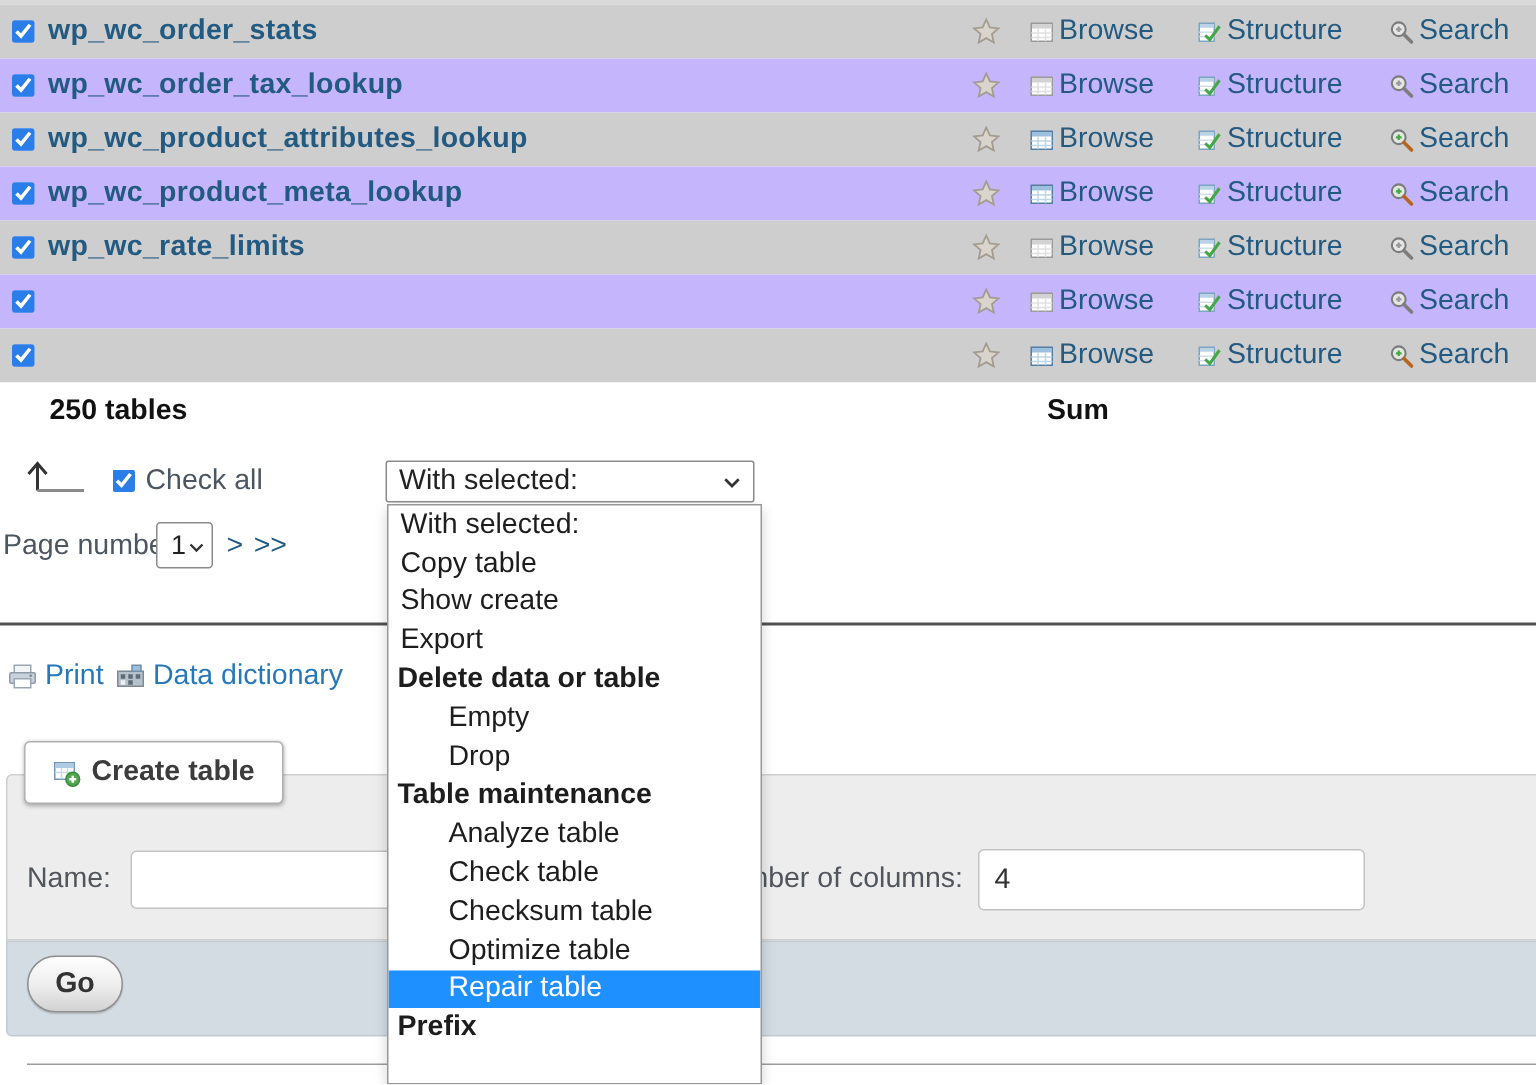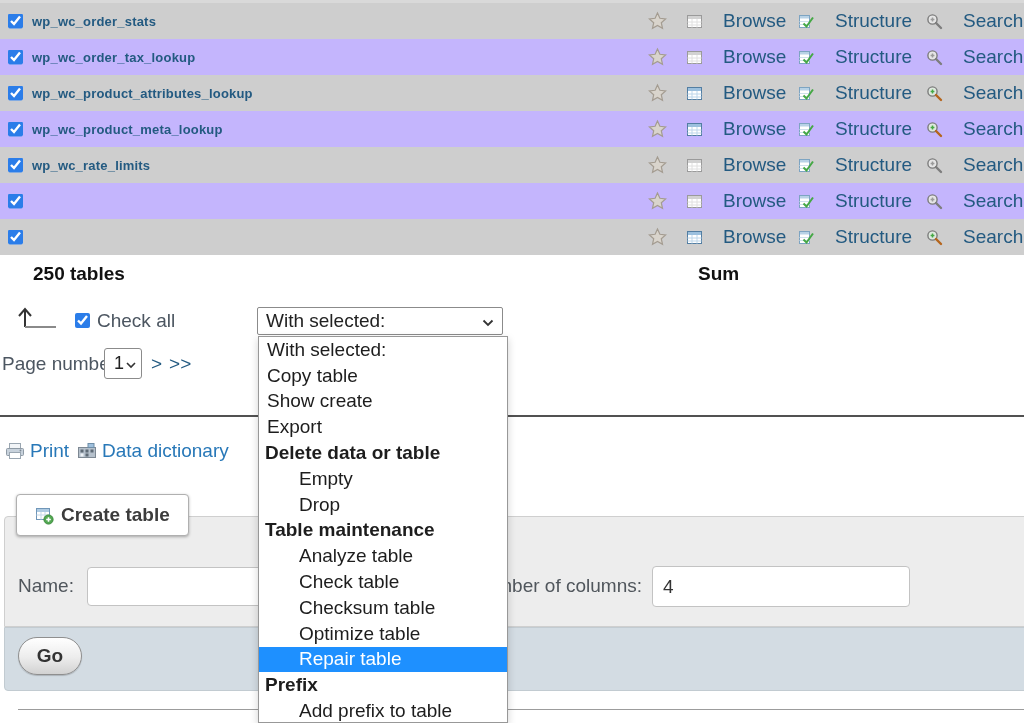--- a/index.html
+++ b/index.html
@@ -9,23 +9,23 @@
   }
   
   .prev-row-sliver{position:absolute;top:0;left:0;right:0;height:3px;background:#d9d9d9;}
   .rows{position:absolute;top:3px;left:0;right:0;}
   .trow{position:relative;height:36px;}
   .trow.odd{background:#cecece;}
   .trow.even{background:#c4b5fd;}
   .trow input[type=checkbox]{position:absolute;left:8px;top:50%;transform:translateY(-50%);
     width:15px;height:15px;accent-color:#2b7de9;margin:0;}
   .tname{position:absolute;left:32px;top:50%;transform:translateY(-50%);
-    font-size:13px;font-weight:bold;color:#235a81;text-decoration:none;letter-spacing:.2px;}
+    font-size:19px;font-weight:bold;color:#235a81;text-decoration:none;letter-spacing:.2px;}
   .star{position:absolute;left:648px;top:50%;transform:translateY(-50%);width:19px;height:19px;cursor:pointer;}
-  .act{position:absolute;top:50%;transform:translateY(-50%);display:flex;align-items:center;gap:20px;
+  .act{position:absolute;top:50%;transform:translateY(-50%);display:flex;align-items:center;gap:3px;
     font-size:19px;color:#235a81;text-decoration:none;}
   .act.browse{left:686px;} .act.structure{left:798px;} .act.search{left:926px;}
   .act svg{flex:0 0 auto;}
   
   .trow.colored{--tbl-border:#537ea2;--tbl-head:#9cc0de;--tbl-line:#bdd6ea;--mag-handle:#b5651d;--mag-glass:#dfe9df;--spark:#45a845;}
   .trow.gray{--tbl-border:#9a9a9a;--tbl-head:#d2d2d2;--tbl-line:#e0e0e0;--mag-handle:#7d7d7d;--mag-glass:#e6e6e6;--spark:#9a9a9a;}
   
   .sumrow{position:absolute;top:255px;left:0;right:0;height:37px;background:#fff;}
   .count-label{position:absolute;left:33px;top:8px;font-size:19px;font-weight:bold;color:#111;}
   .sum-label{position:absolute;left:698px;top:8px;font-size:19px;font-weight:bold;color:#111;}
@@ -456,16 +456,15 @@
       <div class="dd-item group">Delete data or table</div>
       <div class="dd-item sub">Empty</div>
       <div class="dd-item sub">Drop</div>
       <div class="dd-item group">Table maintenance</div>
       <div class="dd-item sub">Analyze table</div>
       <div class="dd-item sub">Check table</div>
       <div class="dd-item sub">Checksum table</div>
       <div class="dd-item sub">Optimize table</div>
       <div class="dd-item sub selected">Repair table</div>
       <div class="dd-item group">Prefix</div>
-      <div class="dd-item sub">Add prefix to table</div>
     </div>
 
 </div>
 
 </body></html>

